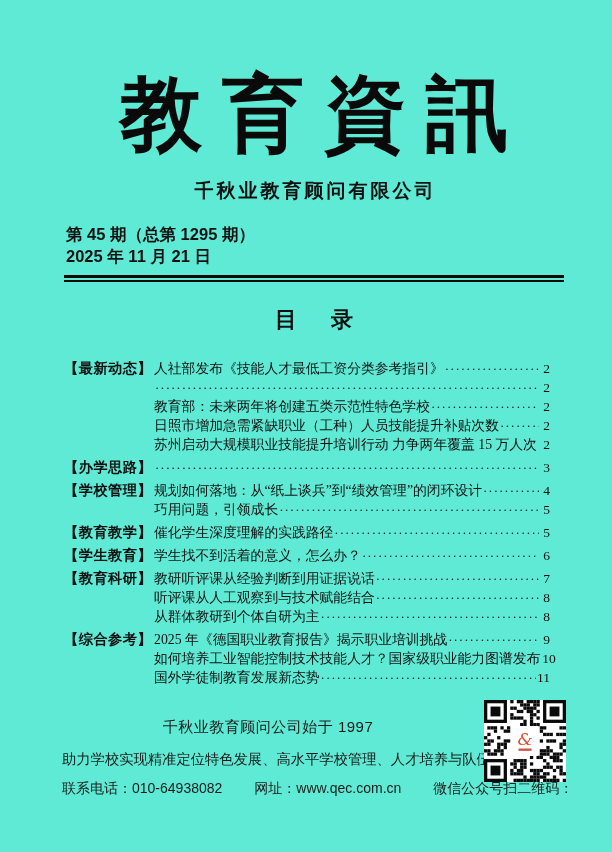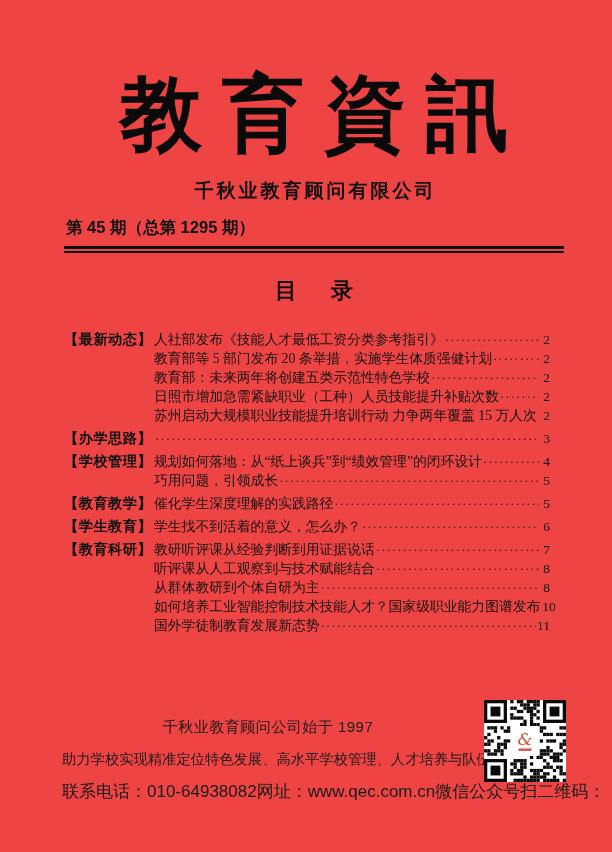--- a/index.html
+++ b/index.html
@@ -1,28 +1,28 @@
 <!DOCTYPE html>
 <html><head>
 <meta charset="utf-8">
 <style>
   html,body{margin:0;padding:0;background:#ffffff;}
   body{width:612px;height:852px;overflow:hidden;position:relative;
        font-family:"Liberation Serif","DejaVu Serif",serif;color:#111;}
-  .page{position:absolute;inset:0;background:#ef4444;}
+  .page{position:absolute;inset:0;background:#5eead4;}
   .content{position:absolute;left:64px;right:48px;top:0;}
 
   
   .masthead-title{margin-top:60px;text-align:center;
     font-family:"DejaVu Serif","Liberation Serif",serif;font-weight:bold;
     font-size:82px;line-height:106px;letter-spacing:20px;text-indent:20px;
     color:#0a0a0a;white-space:nowrap;}
   .company-name{margin-top:12px;text-align:center;font-size:19px;font-weight:bold;
     letter-spacing:3px;text-indent:3px;}
-  .issue-row{margin-top:13px;display:flex;justify-content:space-between;align-items:baseline;
+  .issue-row{margin-top:20px;display:flex;justify-content:space-between;align-items:baseline;
     font-family:"Liberation Sans","DejaVu Sans",sans-serif;font-weight:bold;font-size:16.5px;
     padding:0 4px 0 2px;flex-direction:column;}
   .double-rule{margin-top:7px;height:2px;border-top:3px solid #0a0a0a;border-bottom:2px solid #0a0a0a;}
 
   
   .toc-heading{margin-top:24px;text-align:center;
     font-family:"Liberation Sans","DejaVu Sans",sans-serif;font-weight:bold;
     font-size:22px;line-height:27px;letter-spacing:14px;text-indent:14px;}
   .toc-list{margin-top:26px;font-size:13.8px;line-height:19px;padding-right:14px;}
   .toc-row{display:flex;align-items:baseline;white-space:nowrap;}
@@ -35,50 +35,50 @@
     font-size:13px;letter-spacing:1px;color:#1a1a1a;}
   .leader::after{content:"····················································································································································";}
   .toc-page{flex:0 0 auto;min-width:10px;text-align:right;font-size:13.5px;}
 
   
   .footer{position:absolute;top:700px;left:62px;right:46px;display:flex;align-items:flex-start;
     font-family:"Liberation Sans","DejaVu Sans",sans-serif;color:#1a1a1a;}
   .footer-text{flex:1 1 auto;min-width:0;padding-right:10px;}
   .footer-line1{margin-top:18px;text-align:center;font-size:15px;letter-spacing:0.5px;}
   .footer-line2{margin-top:13px;font-size:14.3px;white-space:nowrap;}
-  .footer-line3{margin-top:11px;display:flex;justify-content:space-between;font-size:17px;white-space:nowrap;}
+  .footer-line3{margin-top:11px;display:flex;justify-content:space-between;font-size:14px;white-space:nowrap;gap:32px;}
   .qr-wrap{flex:0 0 82px;width:82px;height:82px;}
 </style>
 </head>
 <body>
 
 <div class="page">
   <div class="content">
 
     <div class="masthead-title">教育資訊</div>
     <div class="company-name">千秋业教育顾问有限公司</div>
 
     <div class="issue-row">
       <span>第 45 期（总第 1295 期）</span>
+      <span>2025 年 11 月 21 日</span>
     </div>
 
     <div class="double-rule"></div>
 
     <div class="toc-heading">目 录</div>
 
     <div class="toc-list">
         <div class="toc-row group-start">
           <span class="toc-label">【最新动态】</span>
           <span class="toc-text">人社部发布《技能人才最低工资分类参考指引》</span>
           <span class="leader"></span>
           <span class="toc-page">2</span>
         </div>
         <div class="toc-row">
           <span class="toc-label"></span>
-          <span class="toc-text">教育部等 5 部门发布 20 条举措，实施学生体质强健计划</span>
           <span class="leader"></span>
           <span class="toc-page">2</span>
         </div>
         <div class="toc-row">
           <span class="toc-label"></span>
           <span class="toc-text">教育部：未来两年将创建五类示范性特色学校</span>
           <span class="leader"></span>
           <span class="toc-page">2</span>
         </div>
         <div class="toc-row">
@@ -132,20 +132,26 @@
           <span class="toc-label"></span>
           <span class="toc-text">听评课从人工观察到与技术赋能结合</span>
           <span class="leader"></span>
           <span class="toc-page">8</span>
         </div>
         <div class="toc-row">
           <span class="toc-label"></span>
           <span class="toc-text">从群体教研到个体自研为主</span>
           <span class="leader"></span>
           <span class="toc-page">8</span>
+        </div>
+        <div class="toc-row group-start">
+          <span class="toc-label">【综合参考】</span>
+          <span class="toc-text">2025 年《德国职业教育报告》揭示职业培训挑战</span>
+          <span class="leader"></span>
+          <span class="toc-page">9</span>
         </div>
         <div class="toc-row">
           <span class="toc-label"></span>
           <span class="toc-text">如何培养工业智能控制技术技能人才？国家级职业能力图谱发布</span>
           <span class="leader"></span>
           <span class="toc-page">10</span>
         </div>
         <div class="toc-row">
           <span class="toc-label"></span>
           <span class="toc-text">国外学徒制教育发展新态势</span>

